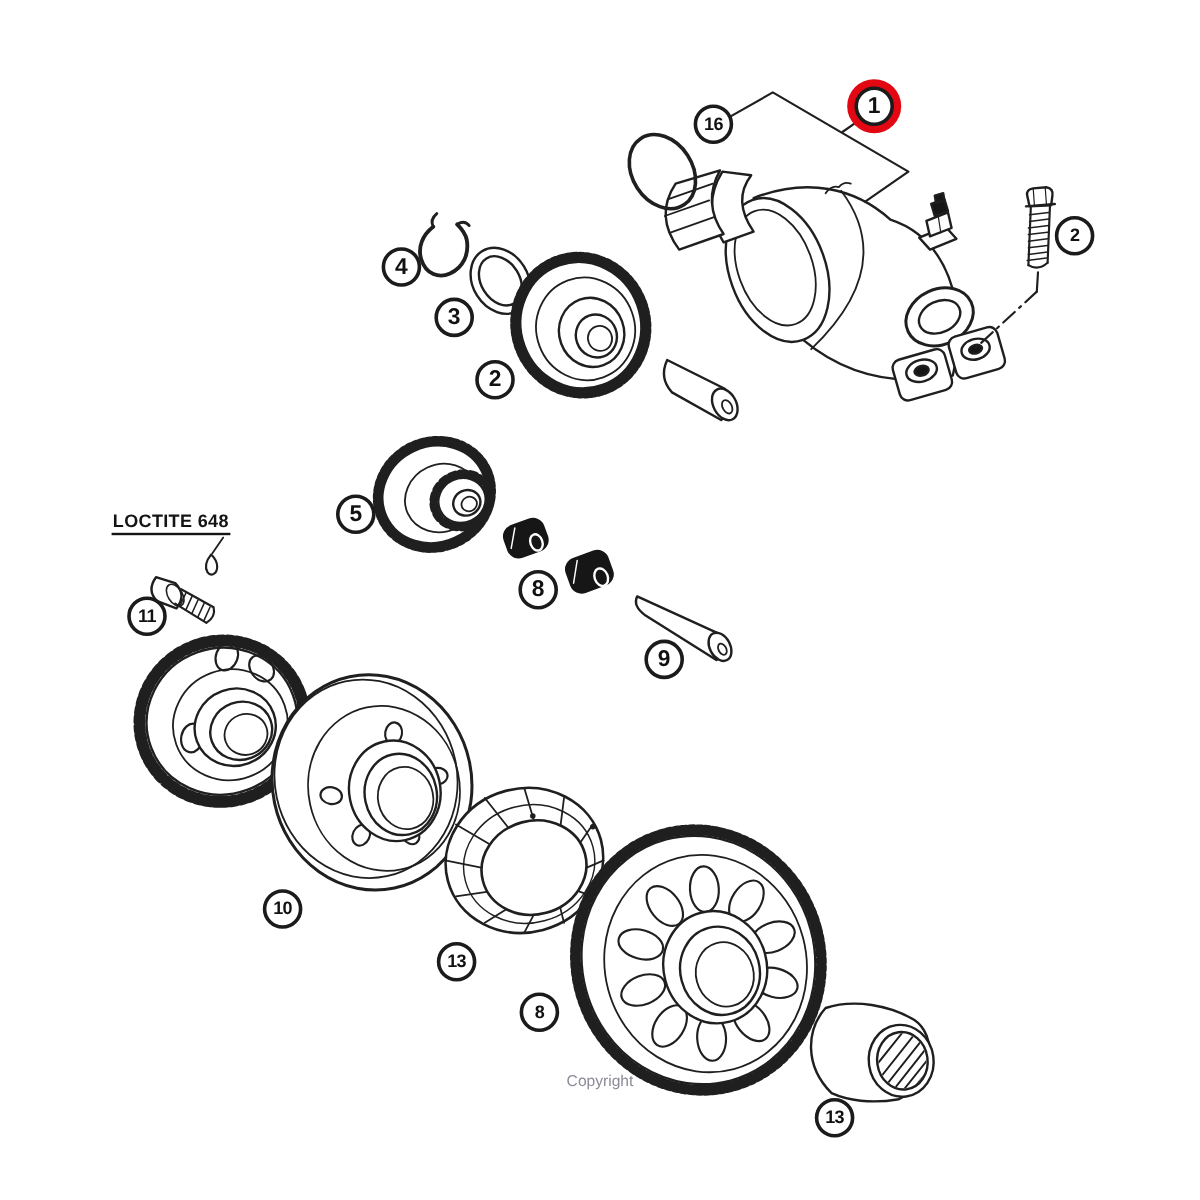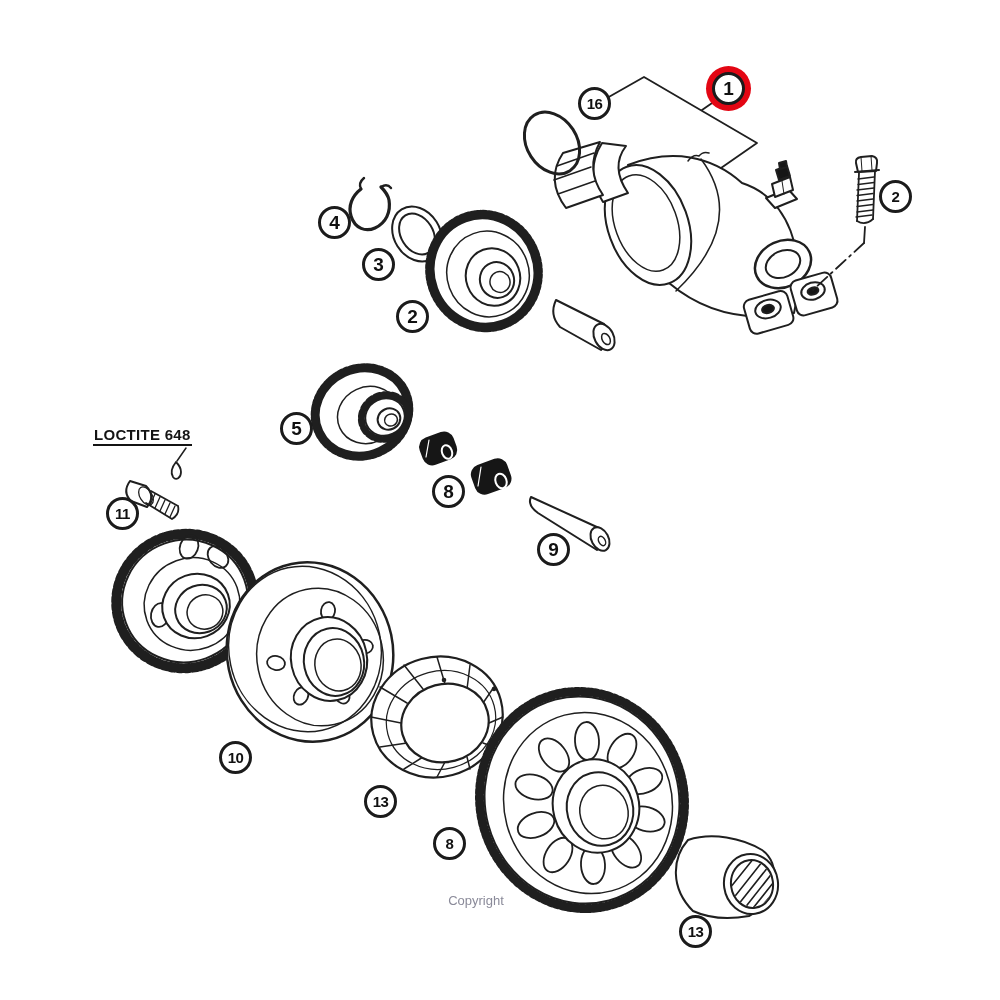--- a/index.html
+++ b/index.html
@@ -13,21 +13,21 @@
     font-weight:bold;font-size:19px;line-height:1;z-index:3;
   }
   .callout.two{font-size:15px;letter-spacing:-0.5px;}
   .callout.hl{box-shadow:0 0 0 6px var(--hl,#e30613);}
   .loctite{
     position:absolute;left:93px;top:426px;z-index:2;
     font-size:15px;font-weight:bold;letter-spacing:0.3px;color:#141414;
     border-bottom:2px solid #141414;padding:0 1px 1px 1px;white-space:nowrap;
   }
   .footer-text{position:absolute;z-index:1;color:var(--ftc,#8a8a99);white-space:nowrap;}
-  .l1{left:476px;top:893px;font-size:13px;transform:translateX(-50%);}
+  .l1{left:500px;top:893px;font-size:13px;transform:translateX(-50%);}
   .l2{left:497px;top:907px;font-size:12.5px;transform:translateX(-50%);}
 </style>
 </head>
 <body>
 
 <div class="stage">
 
   <div class="footer-text l1">Copyright</div>
 
   <svg width="1000" height="1000" viewBox="0 0 1000 1000">

